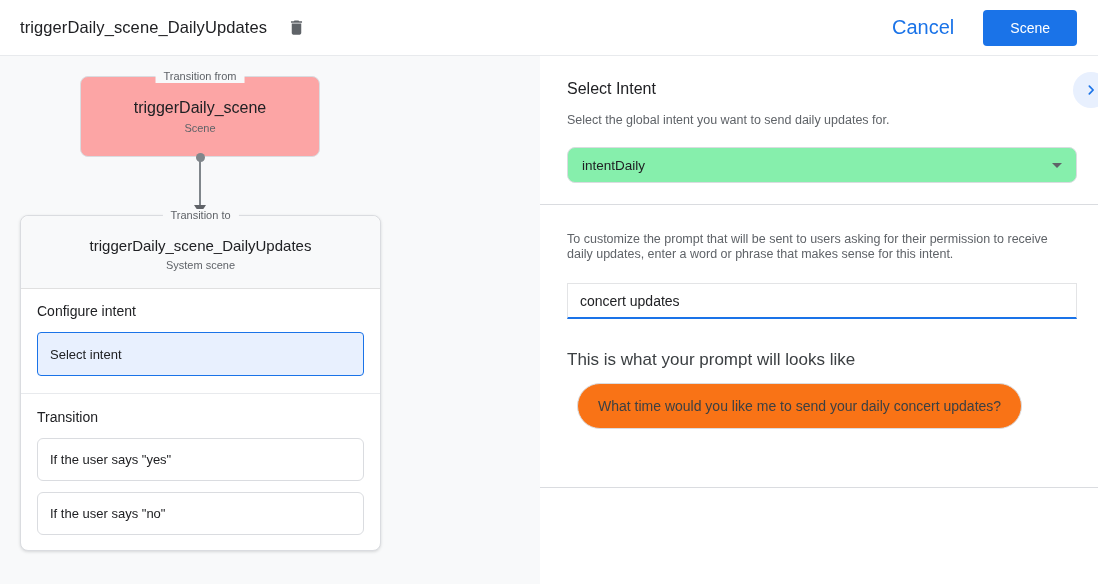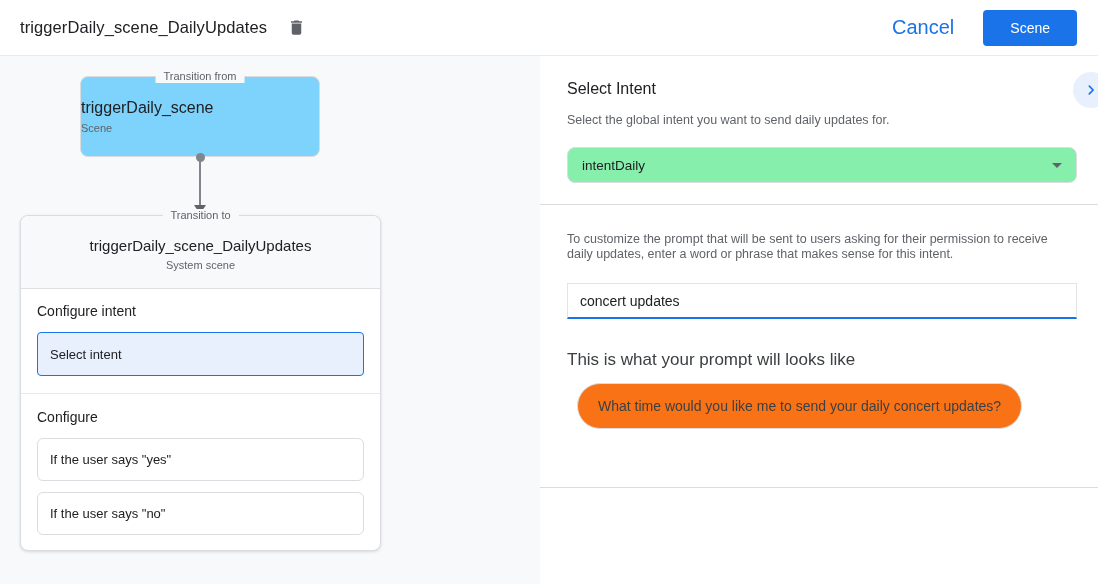--- a/index.html
+++ b/index.html
@@ -63,23 +63,24 @@
   .flow-panel {
     width: 540px;
     background: #f8f9fa;
     position: relative;
     flex: none;
   }
   .node-box {
     position: absolute;
     left: 80px; top: 20px;
     width: 240px; height: 81px;
-    background: #7dd3fc;
+    background: #fca5a5;
     border: 1px solid #dadce0;
     border-radius: 8px;
+    text-align: center;
   }
   .node-legend {
     position: absolute;
     top: -7px; left: 50%;
     transform: translateX(-50%);
     background: #f8f9fa;
     padding: 0 8px;
     font-size: 11px;
     color: #5f6368;
     white-space: nowrap;
@@ -277,21 +278,21 @@
         <span class="node-legend">Transition to</span>
         <div class="scene-card-title">triggerDaily_scene_DailyUpdates</div>
         <div class="scene-card-subtitle">System scene</div>
       </div>
       <div class="scene-card-body">
         <div class="section-label">Configure intent</div>
         <div class="intent-select-box">
           <span>Select intent</span>
         </div>
         <hr class="card-divider">
-        <div class="section-label">Configure</div>
+        <div class="section-label">Transition</div>
         <div class="condition-box">
           <span>If the user says "yes"</span>
         </div>
         <div class="condition-box">
           <span>If the user says "no"</span>
         </div>
       </div>
     </div>
 
   </div>

